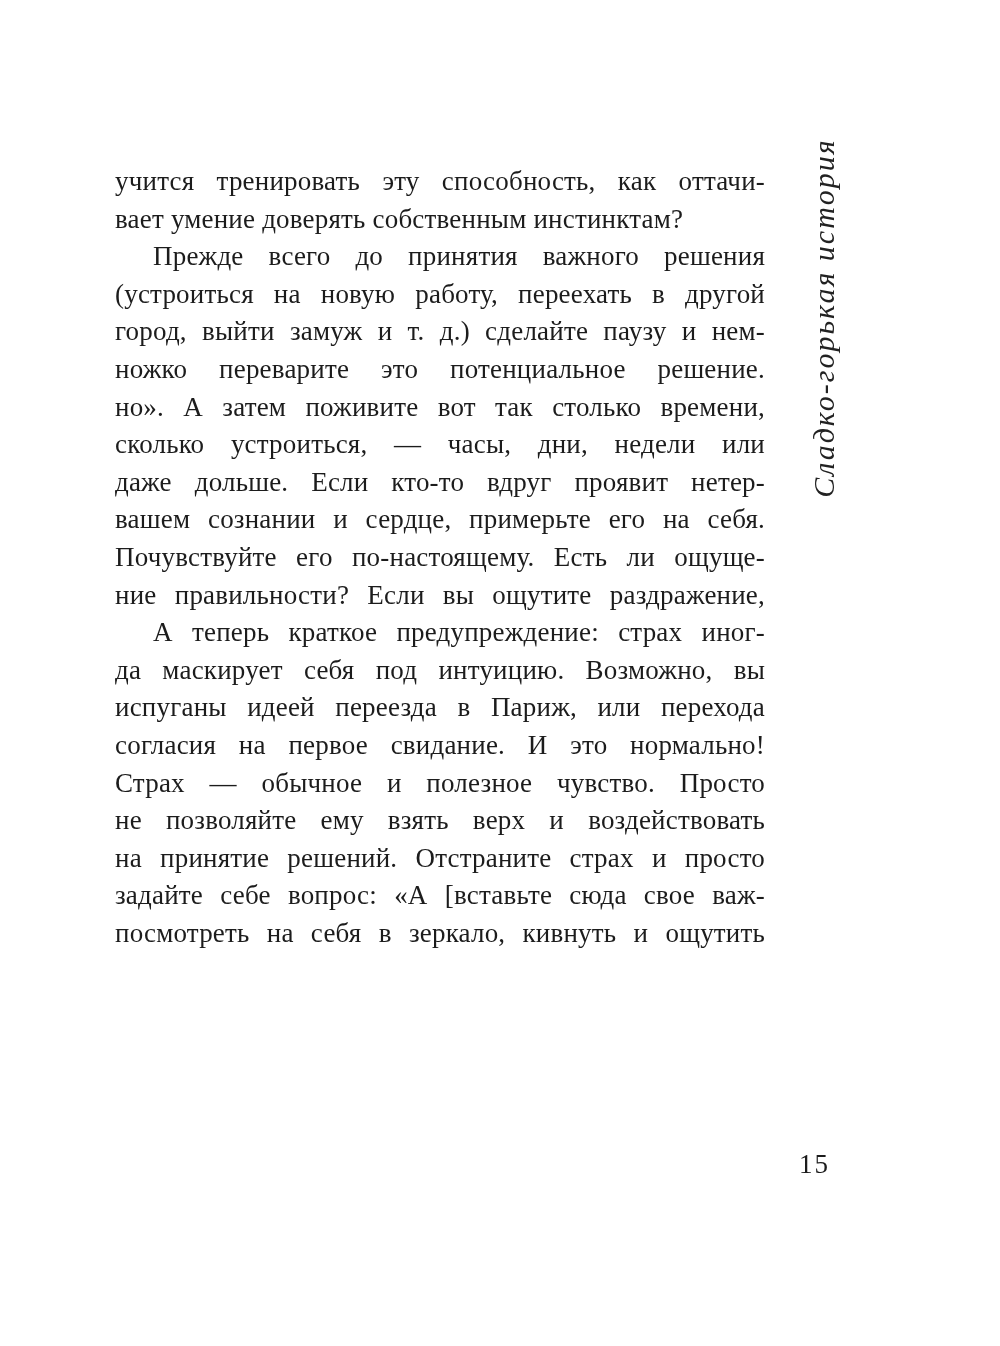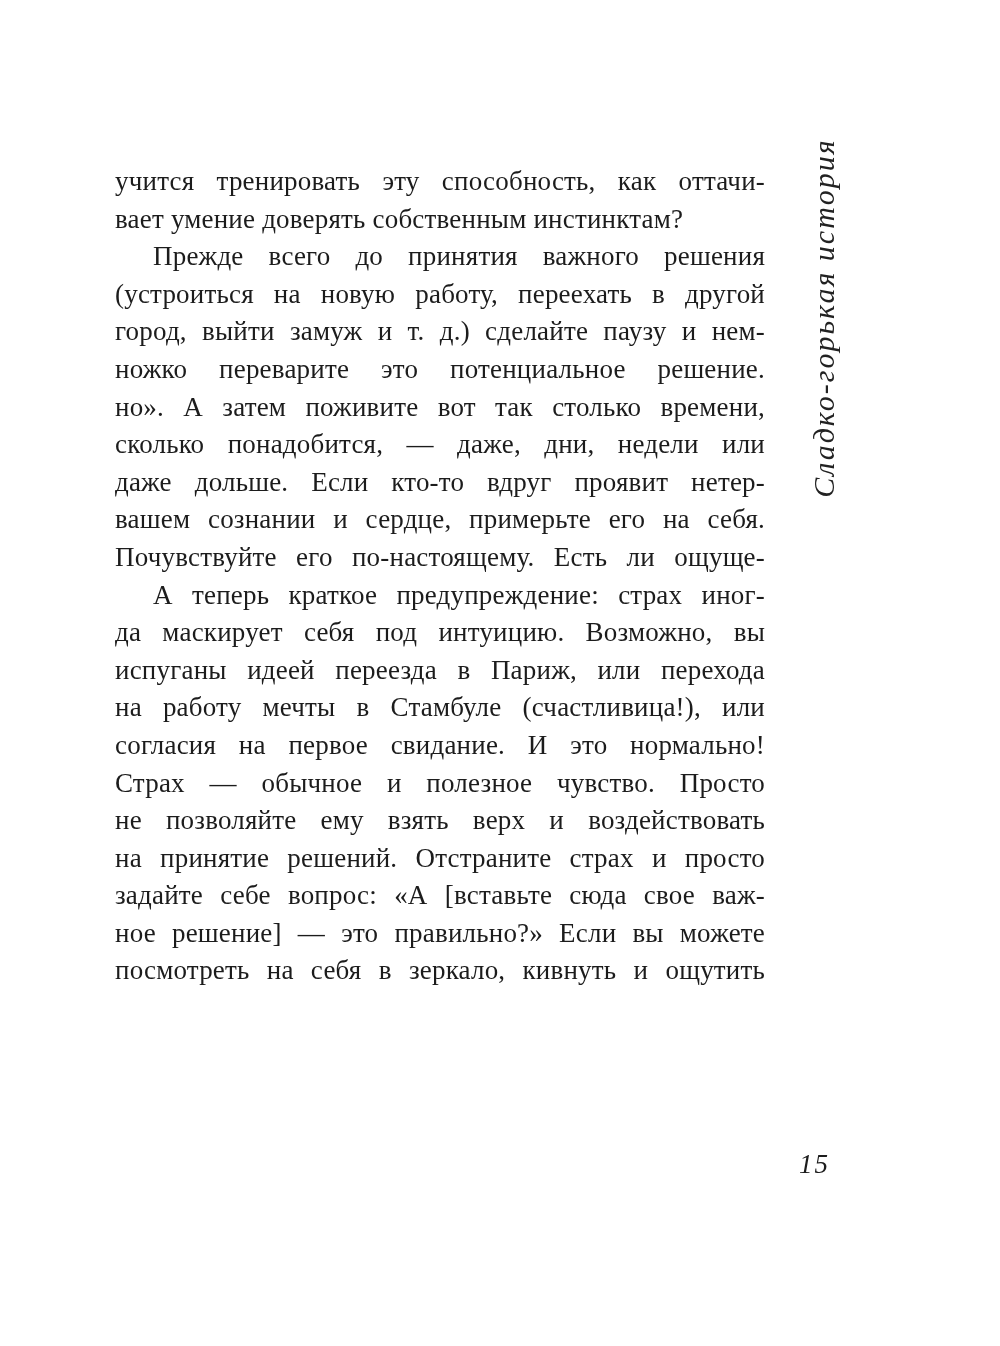--- a/index.html
+++ b/index.html
@@ -40,50 +40,48 @@
     text-align: center;
     color: #222222;
     white-space: nowrap;
   }
   .page-number {
     position: absolute;
     left: 799px; top: 1149px;
     font-size: 27px;
     letter-spacing: 2px;
     color: #1c1c1c;
-    font-style: italic;
   }
 </style>
 </head>
 <body>
 
 <div class="page">
 
   <div class="running-title">Сладко-горькая история</div>
 
   <div class="text-block">
     <div class="line">учится тренировать эту способность, как оттачи-</div>
     <div class="line para-end">вает умение доверять собственным инстинктам?</div>
     <div class="line indent">Прежде всего до принятия важного решения</div>
     <div class="line">(устроиться на новую работу, переехать в другой</div>
     <div class="line">город, выйти замуж и т. д.) сделайте паузу и нем-</div>
     <div class="line">ножко переварите это потенциальное решение.</div>
     <div class="line">но». А затем поживите вот так столько времени,</div>
-    <div class="line">сколько понадобится, — даже, дни, недели или</div>
+    <div class="line">сколько устроиться, — часы, дни, недели или</div>
     <div class="line">даже дольше. Если кто-то вдруг проявит нетер-</div>
     <div class="line">вашем сознании и сердце, примерьте его на себя.</div>
     <div class="line">Почувствуйте его по-настоящему. Есть ли ощуще-</div>
+    <div class="line">ние правильности? Если вы ощутите раздражение,</div>
     <div class="line indent">А теперь краткое предупреждение: страх иног-</div>
     <div class="line">да маскирует себя под интуицию. Возможно, вы</div>
     <div class="line">испуганы идеей переезда в Париж, или перехода</div>
-    <div class="line">на работу мечты в Стамбуле (счастливица!), или</div>
     <div class="line">согласия на первое свидание. И это нормально!</div>
     <div class="line">Страх — обычное и полезное чувство. Просто</div>
     <div class="line">не позволяйте ему взять верх и воздействовать</div>
     <div class="line">на принятие решений. Отстраните страх и просто</div>
     <div class="line">задайте себе вопрос: «А [вставьте сюда свое важ-</div>
-    <div class="line">ное решение] — это правильно?» Если вы можете</div>
     <div class="line">посмотреть на себя в зеркало, кивнуть и ощутить</div>
   </div>
 
   <div class="page-number">15</div>
 
 </div>
 
 </body></html>

